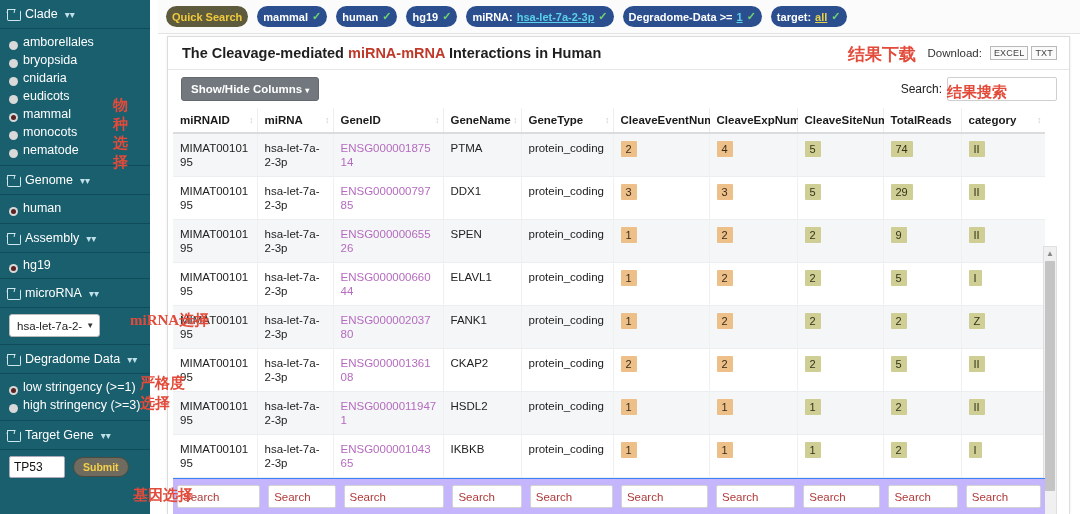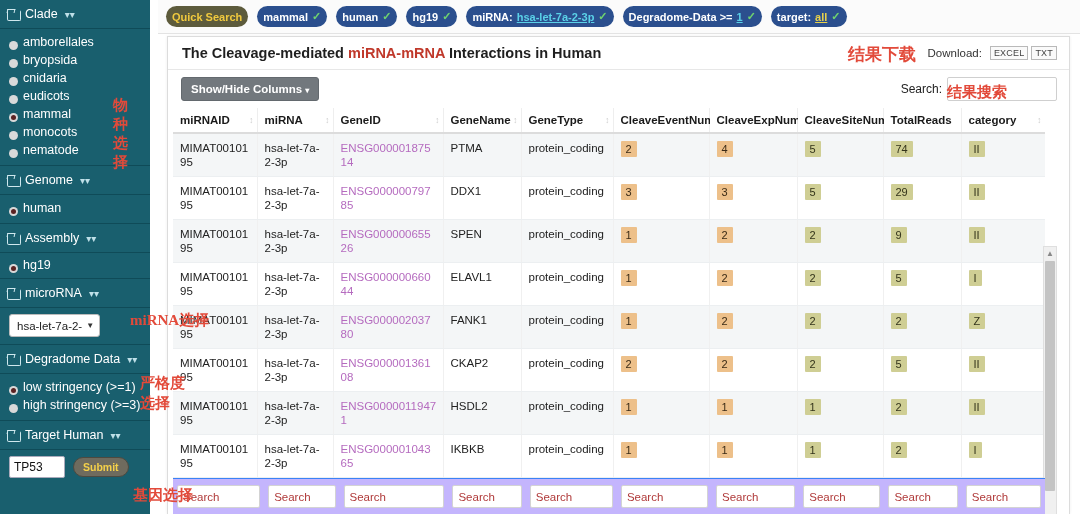--- a/index.html
+++ b/index.html
@@ -391,21 +391,21 @@
       </div>
       <div class="radio-row">
         <span class="rb"></span>
         <span>high stringency (&gt;=3)</span>
       </div>
     </div>
     <div class="side-sep"></div>
 
     <div class="side-head">
       <span class="folder-ico"></span>
-      <span>Target Human</span>
+      <span>Target Gene</span>
       <span class="chev">▾▾</span>
     </div>
     <div class="side-sep"></div>
 
     <div class="bottomrow">
       <input class="geneinput" type="text" value="TP53" style="">
       <button class="submit-btn">Submit</button>
     </div>
   </div>
 

